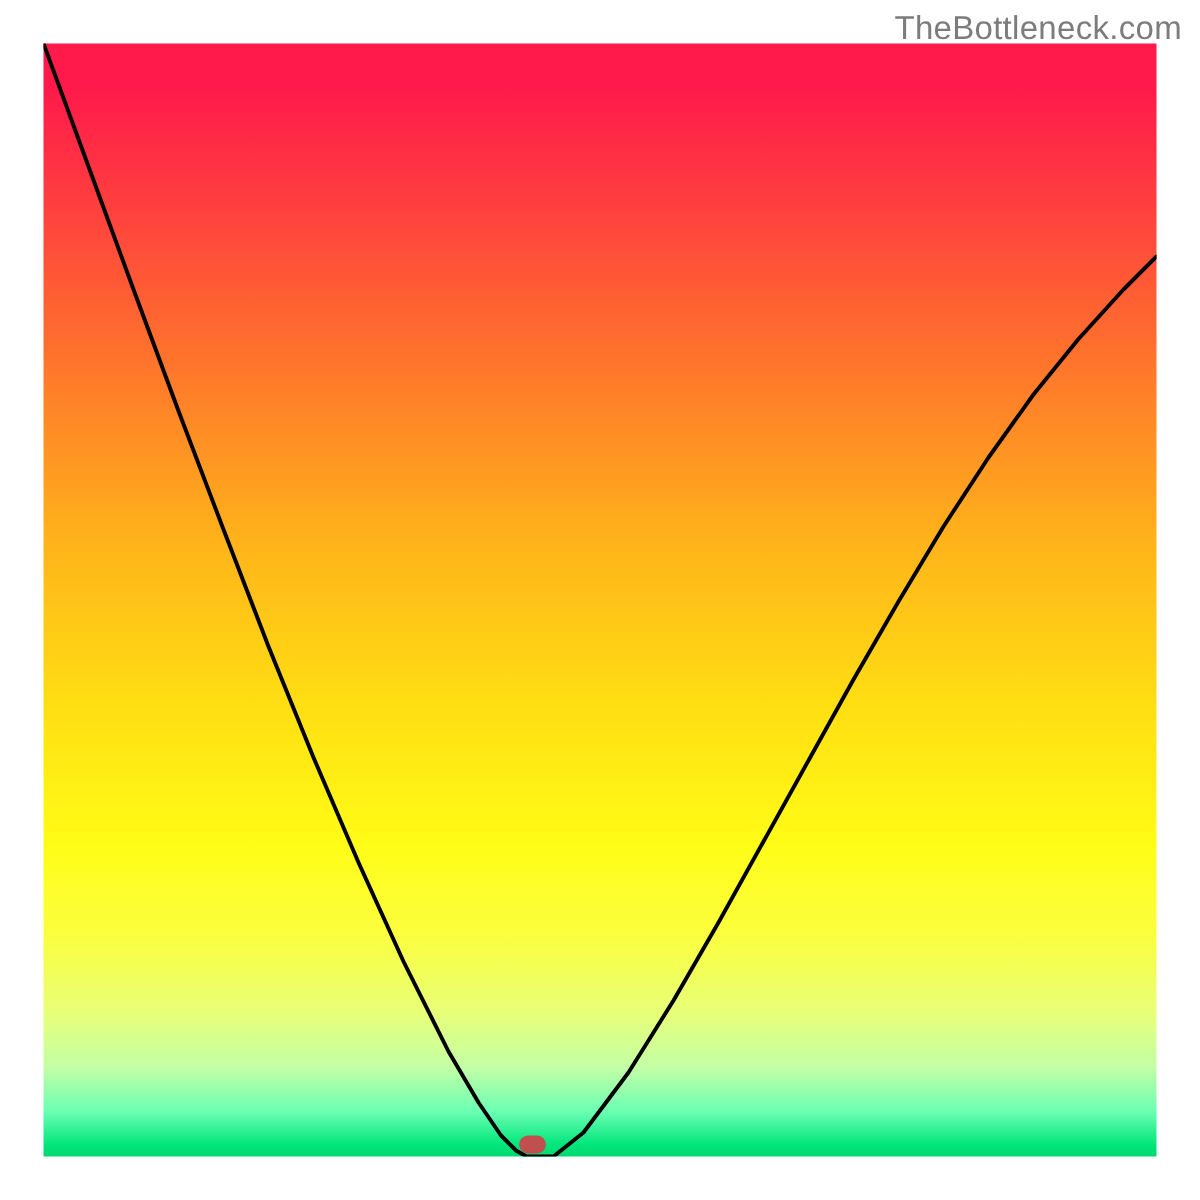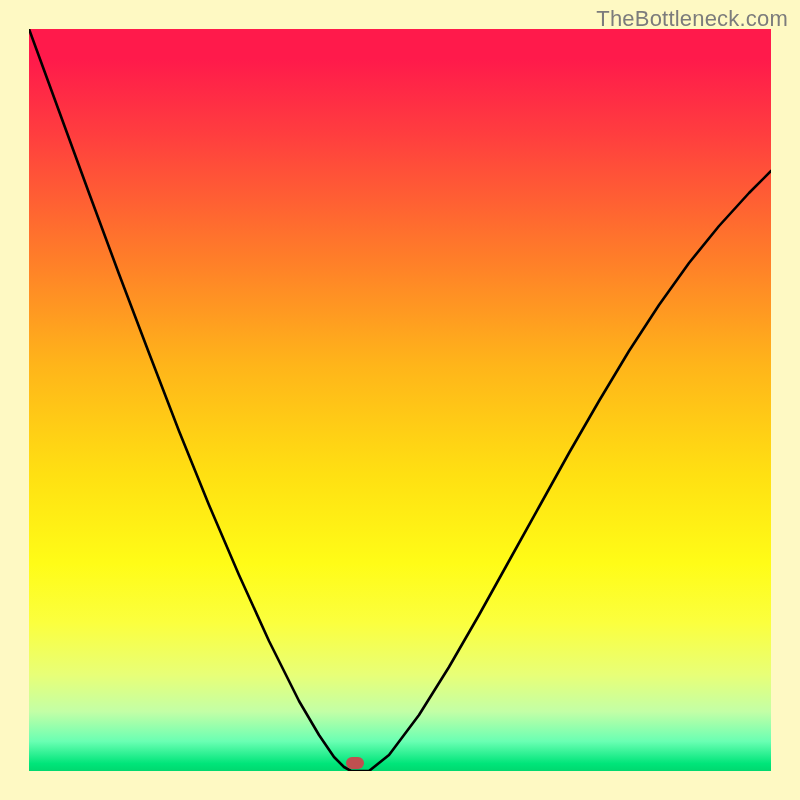--- a/index.html
+++ b/index.html
@@ -1,16 +1,16 @@
 <!DOCTYPE html>
 <html><head>
 <meta charset="utf-8">
 <style>
   body{margin:0;padding:0;background:#000;width:800px;height:800px;overflow:hidden;font-family:Arial,Helvetica,sans-serif}
-  .frame{position:absolute;left:0;top:0;width:800px;height:800px;background:#fef9c3}
+  .frame{position:absolute;left:0;top:0;width:800px;height:800px;background:#ffffff}
   .plot{position:absolute;left:29px;top:29px;width:742px;height:742px;background:linear-gradient(to bottom,#ff1a4b 0%,#ff1a4b 4%,#ff3d3f 14%,#ff7a2a 30%,#ffb41a 45%,#ffe012 60%,#fffc17 72%,#fbff3e 80%,#e8ff77 87%,#c3ffa6 92%,#6affb3 96%,#00e57a 99%,#00d86f 100%)}
   .curve{position:absolute;left:29px;top:29px;pointer-events:none}
   .marker{position:absolute;width:18px;height:12px;border-radius:6px;background:#c05050}
   .wm{position:absolute;top:6px;right:12px;color:#7c7c7c;font-size:22px;font-weight:500;letter-spacing:.2px}
 </style>
 </head>
 <body>
 
 <div class="frame">
   <div class="plot"></div>

